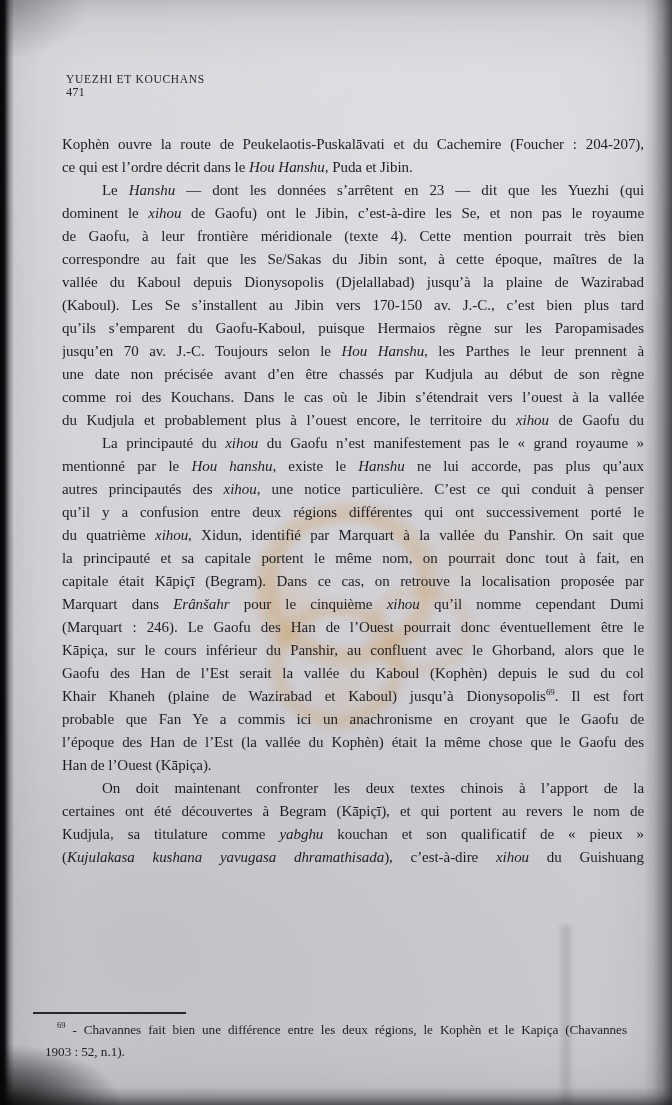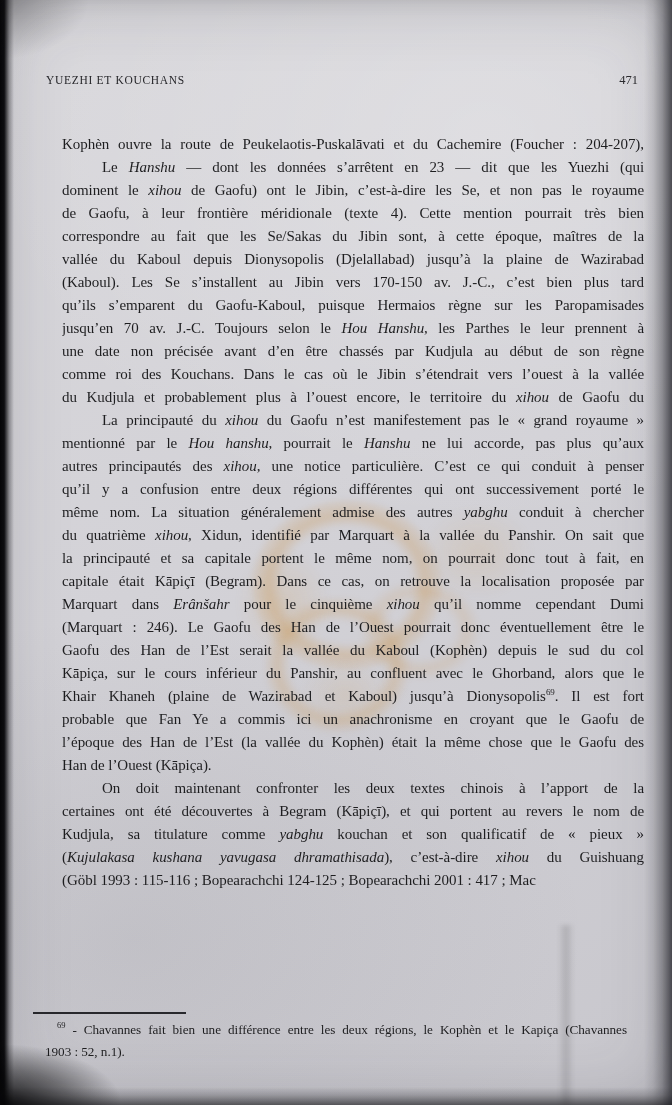--- a/index.html
+++ b/index.html
@@ -33,23 +33,23 @@
     background:radial-gradient(ellipse at center, transparent 44%, rgba(201,146,74,0.26) 56%, transparent 70%); }
   .stain.s3 { left:420px; top:505px; width:115px; height:95px; border-radius:50%;
     background:radial-gradient(ellipse at center, rgba(208,156,82,0.16), transparent 70%); }
   .stain.s4 { left:236px; top:548px; width:95px; height:110px; border-radius:50%;
     background:radial-gradient(ellipse at center, rgba(208,156,82,0.18), transparent 70%); }
   .stain.s5 { left:360px; top:580px; width:120px; height:100px; border-radius:50%;
     background:radial-gradient(ellipse at center, transparent 40%, rgba(201,146,74,0.16) 55%, transparent 72%); }
   .stain.s6 { left:300px; top:660px; width:90px; height:70px; border-radius:50%;
     background:radial-gradient(ellipse at center, rgba(208,156,82,0.14), transparent 72%); }
 
-  .header { position:absolute; left:46px; top:73px; width:592px; display:flex; justify-content:space-between; align-items:baseline; }
+  .header { position:absolute; left:46px; top:73px; width:592px; display:flex; justify-content:space-between; align-items:baseline;flex-direction:column; }
   .running-title { font-size:11.5px; letter-spacing:0.7px; color:#26262a; }
-  .page-number  { font-size:12.5px; color:#2a2a2e; }
+  .page-number  { font-size:12.5px; color:#2a2a2e;margin-left:20px; }
 
   .body-text { position:absolute; left:62px; top:133px; width:582px; }
   .tline { height:23px; line-height:23px; font-size:15px; letter-spacing:-0.05px;
            text-align:justify; text-align-last:justify; overflow:hidden; }
   .tline.last { text-align-last:left; }
   .tline.indent { text-indent:40px; }
   .it { font-style:italic; }
   sup { font-size:9px; line-height:0; vertical-align:super;margin-top:8px; }
 
   .footnote { position:absolute; left:45px; top:1012px; width:582px; }
@@ -70,58 +70,57 @@
   <div class="stain s6"></div>
 
   <div class="header">
     <span class="running-title">YUEZHI ET KOUCHANS</span>
     <span class="page-number">471</span>
   </div>
 
   <div class="body-text" id="body-text">
       <div>
         <div class="tline"><span>Kophèn ouvre la route de Peukelaotis-Puskalāvati et du Cachemire (Foucher : 204-207),</span></div>
+        <div class="tline last"><span>ce qui est l’ordre décrit dans le </span><span class="it">Hou Hanshu</span><span>, Puda et Jibin.</span></div>
       </div>
       <div>
         <div class="tline indent"><span>Le </span><span class="it">Hanshu</span><span> — dont les données s’arrêtent en 23 — dit que les Yuezhi (qui</span></div>
         <div class="tline"><span>dominent le </span><span class="it">xihou</span><span> de Gaofu) ont le Jibin, c’est-à-dire les Se, et non pas le royaume</span></div>
         <div class="tline"><span>de Gaofu, à leur frontière méridionale (texte 4). Cette mention pourrait très bien</span></div>
         <div class="tline"><span>correspondre au fait que les Se/Sakas du Jibin sont, à cette époque, maîtres de la</span></div>
         <div class="tline"><span>vallée du Kaboul depuis Dionysopolis (Djelallabad) jusqu’à la plaine de Wazirabad</span></div>
         <div class="tline"><span>(Kaboul). Les Se s’installent au Jibin vers 170-150 av. J.-C., c’est bien plus tard</span></div>
         <div class="tline"><span>qu’ils s’emparent du Gaofu-Kaboul, puisque Hermaios règne sur les Paropamisades</span></div>
         <div class="tline"><span>jusqu’en 70 av. J.-C. Toujours selon le </span><span class="it">Hou Hanshu</span><span>, les Parthes le leur prennent à</span></div>
         <div class="tline"><span>une date non précisée avant d’en être chassés par Kudjula au début de son règne</span></div>
         <div class="tline"><span>comme roi des Kouchans. Dans le cas où le Jibin s’étendrait vers l’ouest à la vallée</span></div>
         <div class="tline"><span>du Kudjula et probablement plus à l’ouest encore, le territoire du </span><span class="it">xihou</span><span> de Gaofu du</span></div>
       </div>
       <div>
         <div class="tline indent"><span>La principauté du </span><span class="it">xihou</span><span> du Gaofu n’est manifestement pas le « grand royaume »</span></div>
-        <div class="tline"><span>mentionné par le </span><span class="it">Hou hanshu</span><span>, pourrait le </span><span class="it">Hanshu</span><span> ne lui accorde, pas plus qu’aux</span></div>
+        <div class="tline"><span>mentionné par le </span><span class="it">Hou hanshu</span><span>, existe le </span><span class="it">Hanshu</span><span> ne lui accorde, pas plus qu’aux</span></div>
         <div class="tline"><span>autres principautés des </span><span class="it">xihou</span><span>, une notice particulière. C’est ce qui conduit à penser</span></div>
         <div class="tline"><span>qu’il y a confusion entre deux régions différentes qui ont successivement porté le</span></div>
-        <div class="tline"><span>même nom. La situation généralement admise des autres </span><span class="it">yabghu</span><span> conduit à chercher</span></div>
         <div class="tline"><span>du quatrième </span><span class="it">xihou</span><span>, Xidun, identifié par Marquart à la vallée du Panshir. On sait que</span></div>
         <div class="tline"><span>la principauté et sa capitale portent le même nom, on pourrait donc tout à fait, en</span></div>
         <div class="tline"><span>capitale était Kāpiçī (Begram). Dans ce cas, on retrouve la localisation proposée par</span></div>
         <div class="tline"><span>Marquart dans </span><span class="it">Erânšahr</span><span> pour le cinquième </span><span class="it">xihou</span><span> qu’il nomme cependant Dumi</span></div>
         <div class="tline"><span>(Marquart : 246). Le Gaofu des Han de l’Ouest pourrait donc éventuellement être le</span></div>
+        <div class="tline"><span>Kāpiça, sur le cours inférieur du Panshir, au confluent avec le Ghorband, alors que le</span></div>
         <div class="tline"><span>Gaofu des Han de l’Est serait la vallée du Kaboul (Kophèn) depuis le sud du col</span></div>
-        <div class="tline"><span>Kāpiça, sur le cours inférieur du Panshir, au confluent avec le Ghorband, alors que le</span></div>
         <div class="tline"><span>Khair Khaneh (plaine de Wazirabad et Kaboul) jusqu’à Dionysopolis</span><sup>69</sup><span>. Il est fort</span></div>
         <div class="tline"><span>probable que Fan Ye a commis ici un anachronisme en croyant que le Gaofu de</span></div>
         <div class="tline"><span>l’époque des Han de l’Est (la vallée du Kophèn) était la même chose que le Gaofu des</span></div>
         <div class="tline last"><span>Han de l’Ouest (Kāpiça).</span></div>
       </div>
       <div>
         <div class="tline indent"><span>On doit maintenant confronter les deux textes chinois à l’apport de la</span></div>
         <div class="tline"><span>certaines ont été découvertes à Begram (Kāpiçī), et qui portent au revers le nom de</span></div>
         <div class="tline"><span>Kudjula, sa titulature comme </span><span class="it">yabghu</span><span> kouchan et son qualificatif de « pieux »</span></div>
         <div class="tline"><span>(</span><span class="it">Kujulakasa kushana yavugasa dhramathisada</span><span>), c’est-à-dire </span><span class="it">xihou</span><span> du Guishuang</span></div>
-        <div class="tline last"><span>(Göbl 1993 : 115-116 ; Bopearachchi 124-125 ; Bopearachchi 2001 : 417 ; Mac</span></div>
       </div>
     </div>
 
   <div class="footnote">
     <div class="fn-rule"></div>
     <div id="footnote-lines">
         <div class="tline indent"><sup>69</sup><span> - Chavannes fait bien une différence entre les deux régions, le Kophèn et le Kapiça (Chavannes</span></div>
         <div class="tline last"><span>1903 : 52, n.1).</span></div>
       </div>
   </div>

